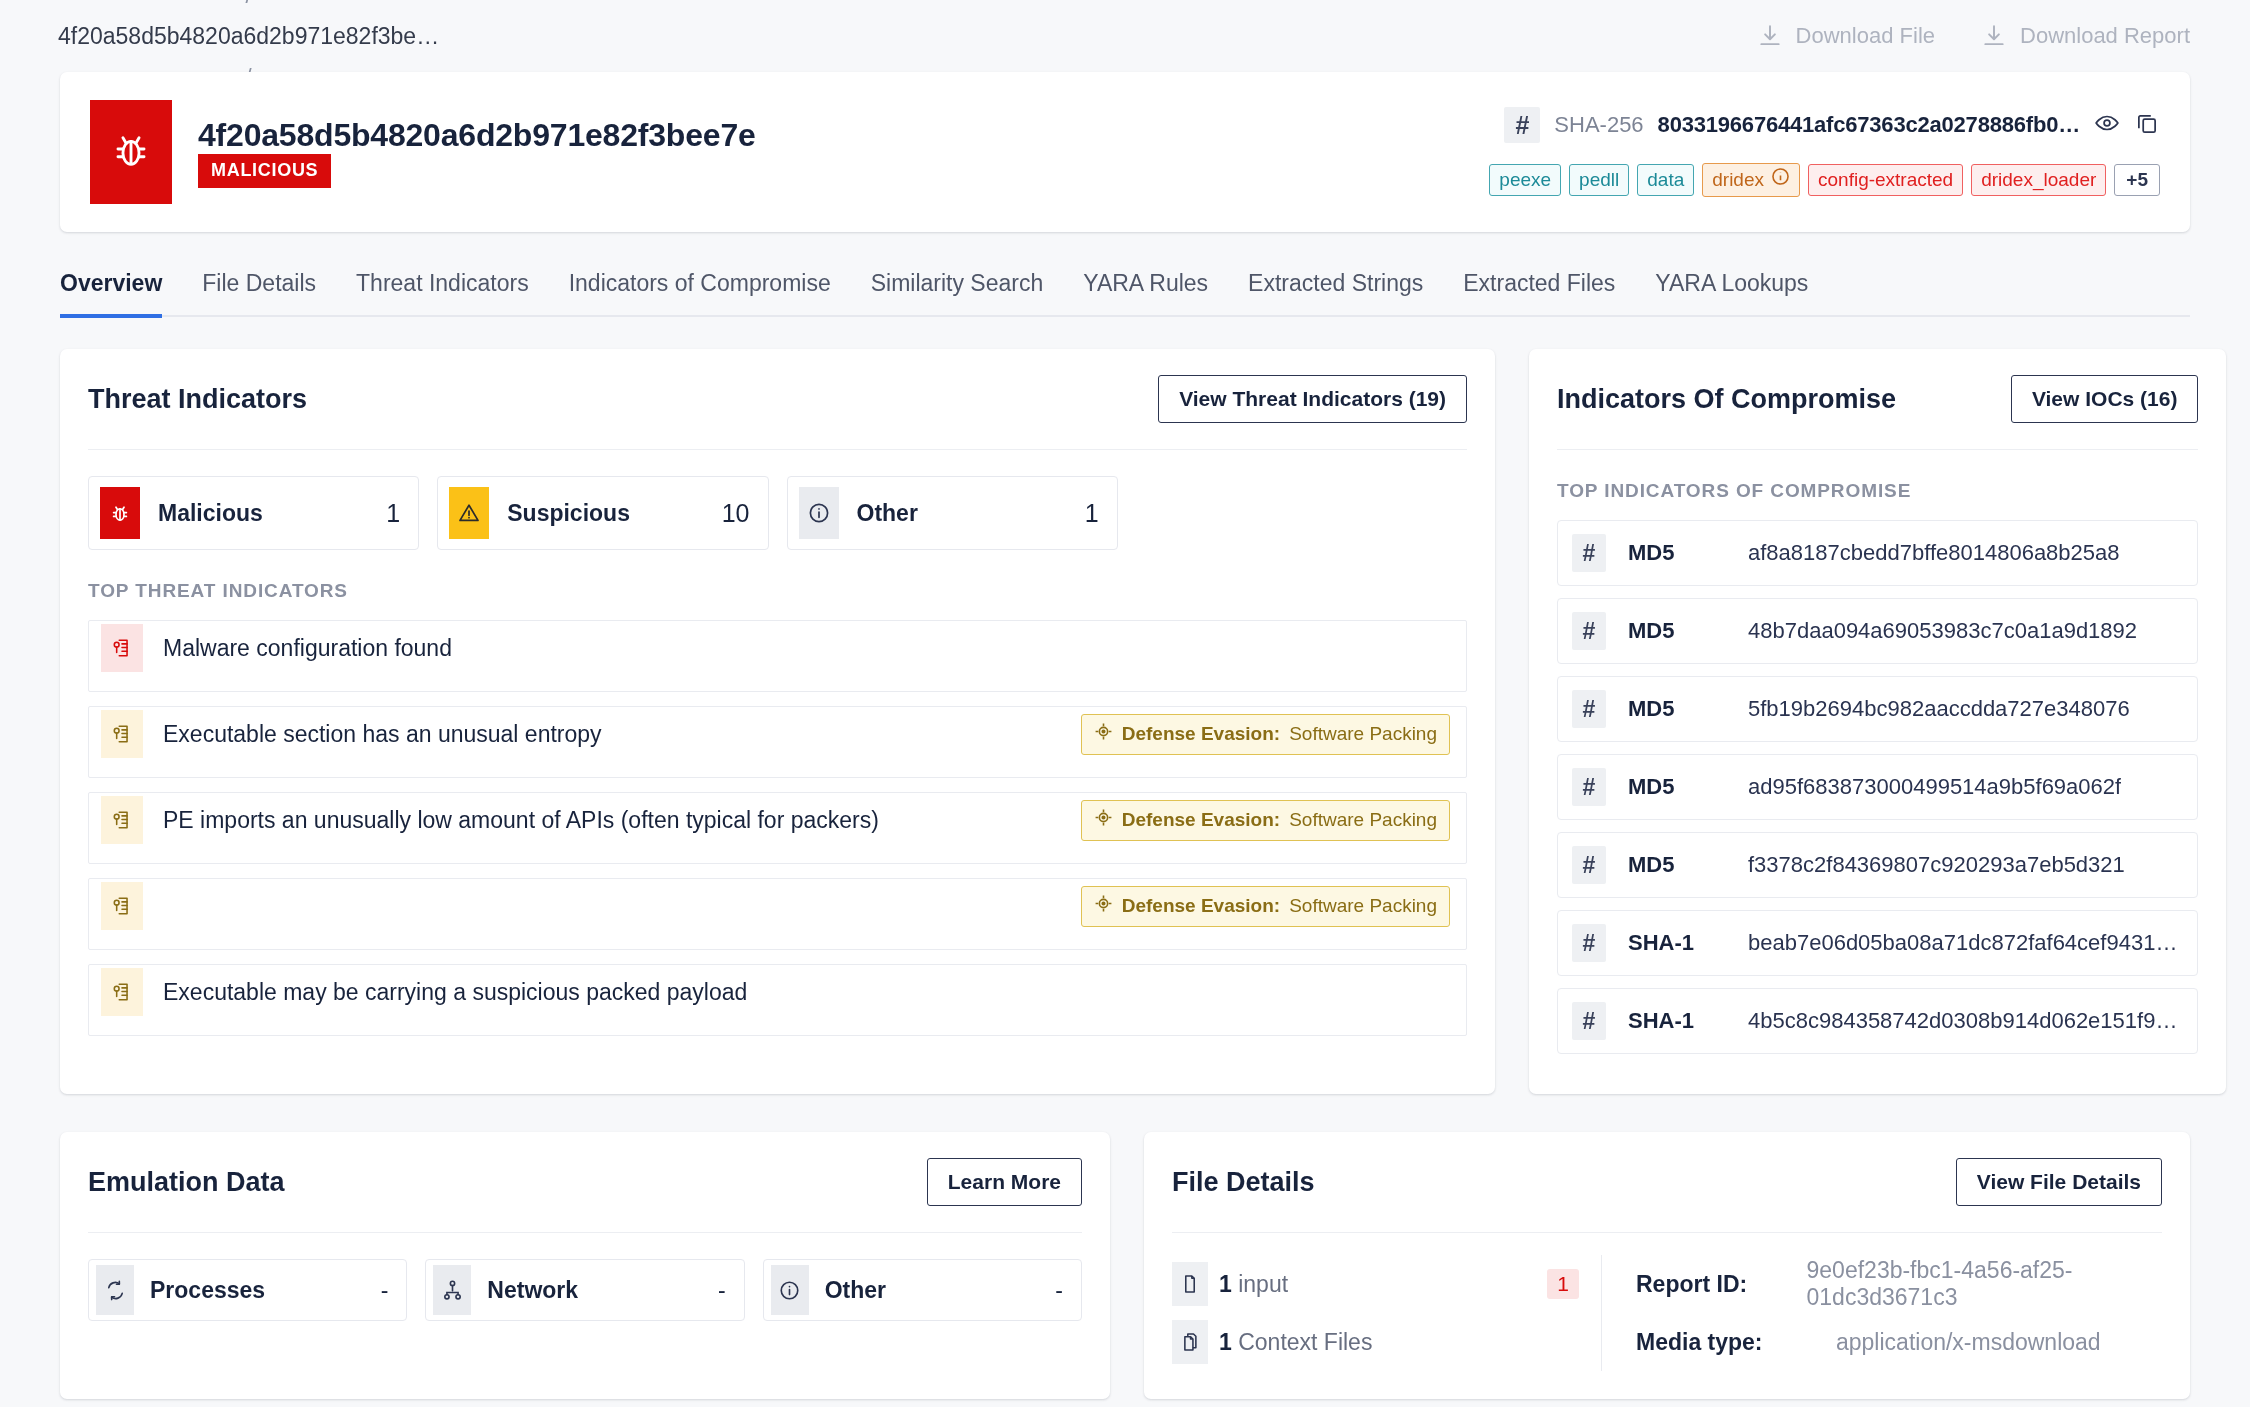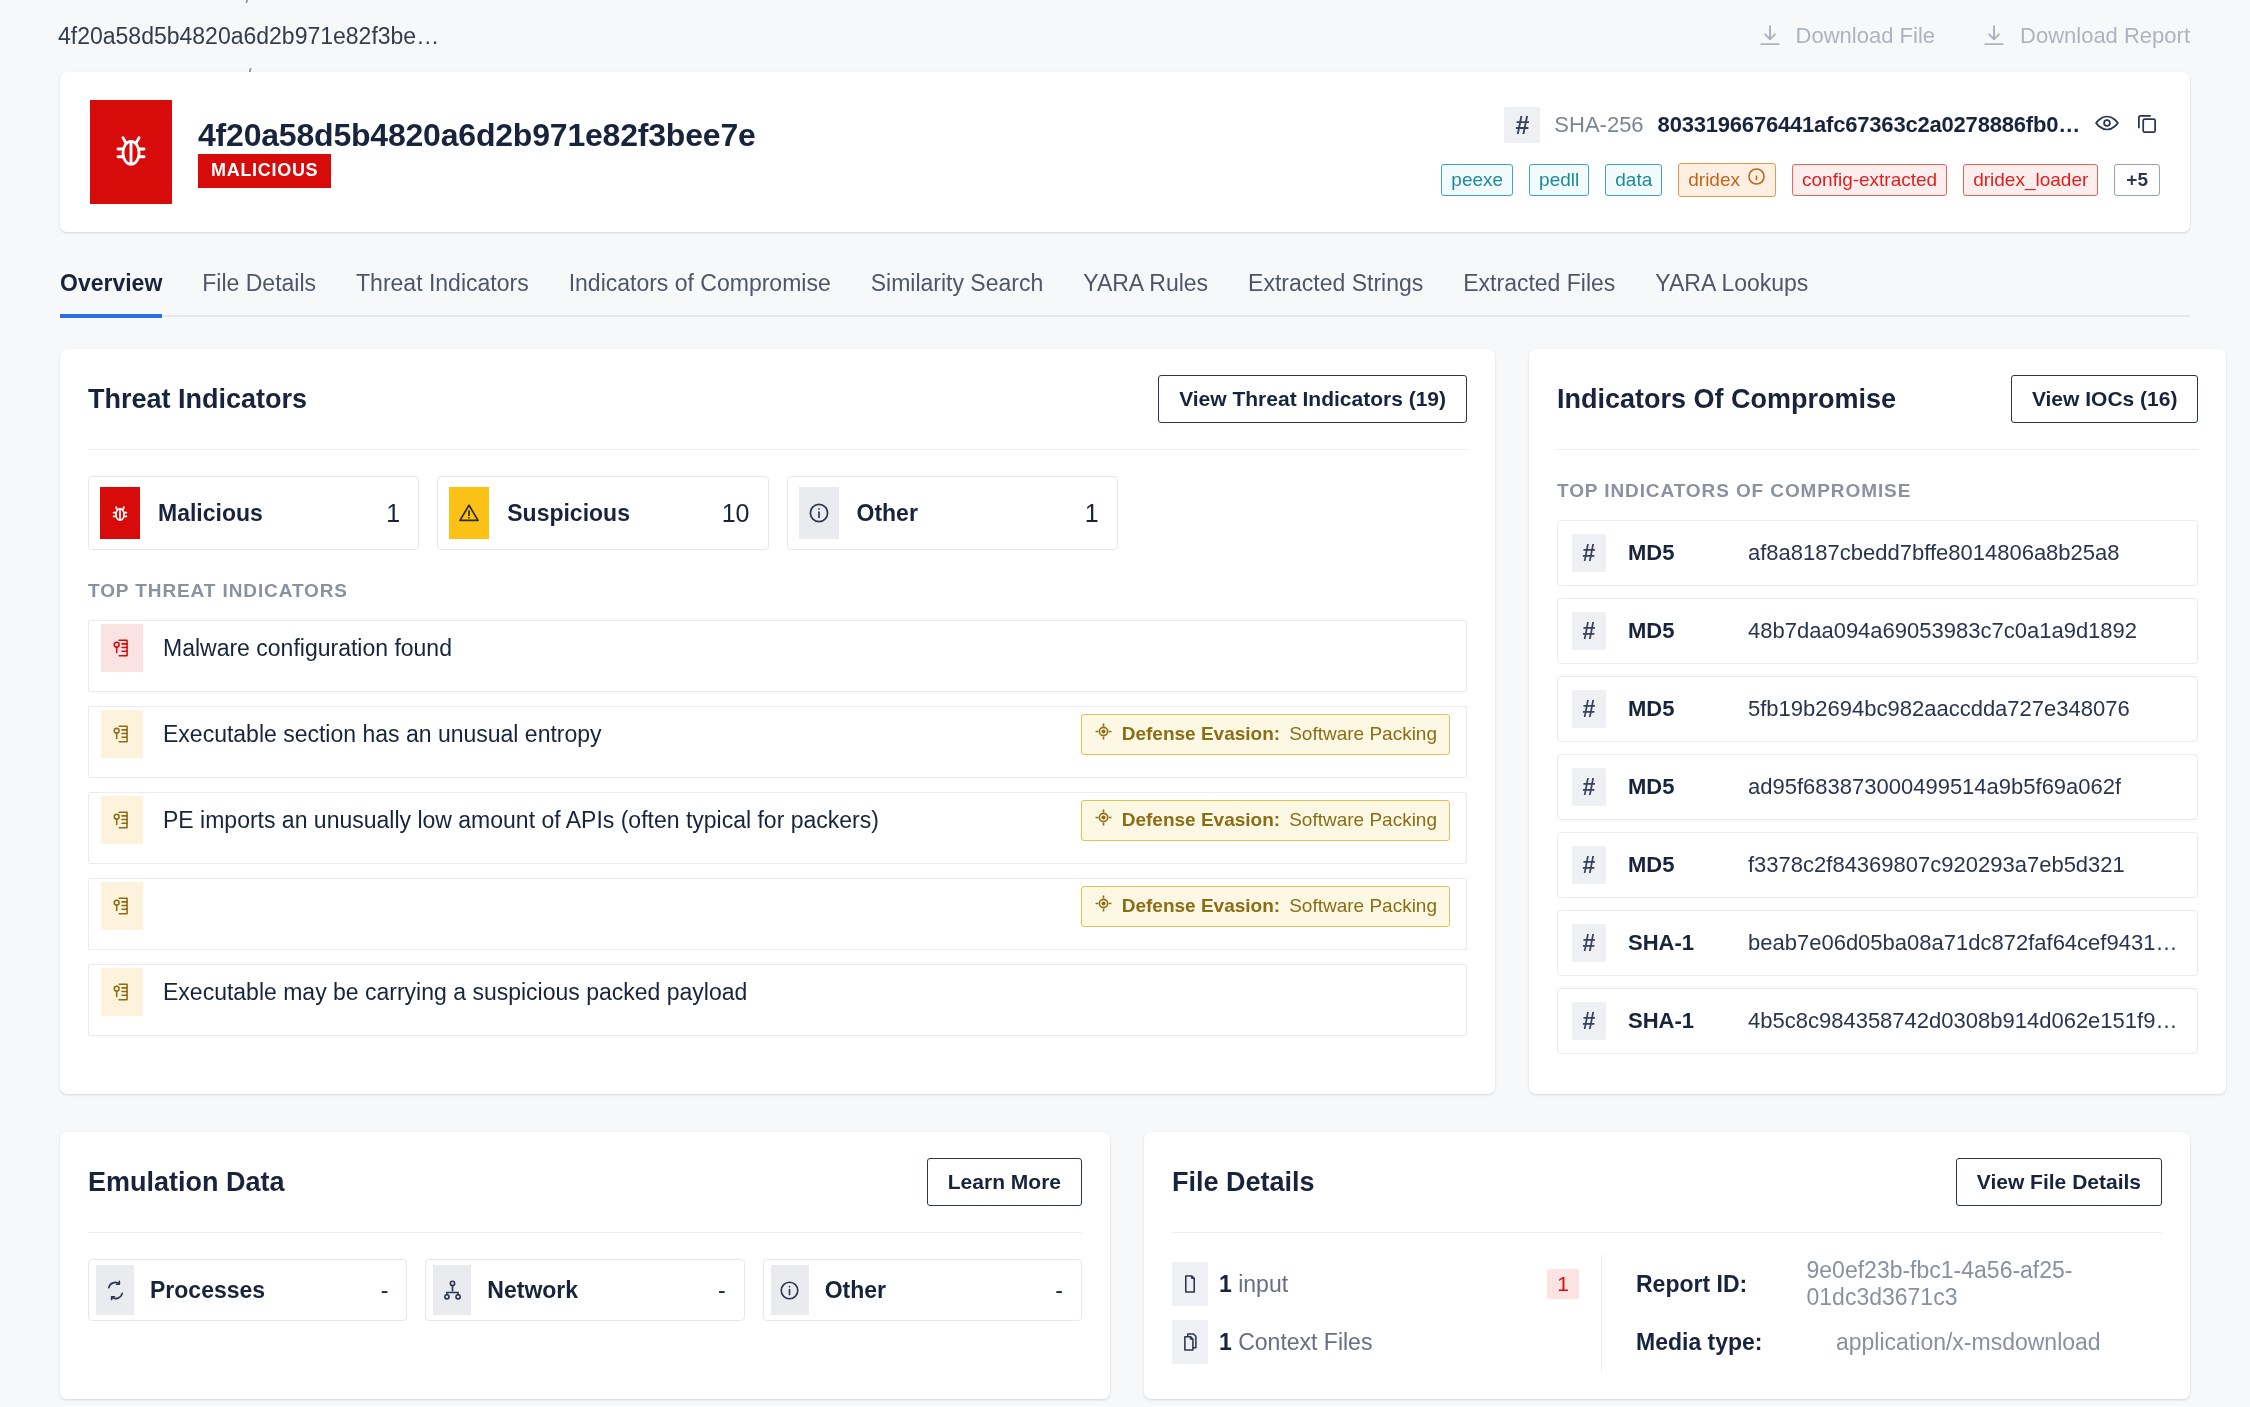--- a/index.html
+++ b/index.html
@@ -65,21 +65,21 @@
   .hash-row { display: flex; align-items: center; gap: 14px; }
   .hash-chip {
     width: 36px; height: 36px; background: #eef0f3;
     display: flex; align-items: center; justify-content: center;
     font-size: 25px; font-weight: bold; color: #39415a;
     border-radius: 2px;
   }
   .hash-label { font-size: 22px; color: #7d8495; }
   .hash-val { font-size: 22px; font-weight: bold; color: #18233c; letter-spacing: -.2px; }
   .hash-ico { cursor: pointer; display: block; }
-  .tag-row { display: flex; align-items: center; gap: 16px; margin-left: 13px; }
+  .tag-row { display: flex; align-items: center; gap: 8px; margin-left: 13px; }
   .tag {
     font-size: 19px; padding: 3px 9px 4px;
     border: 1.6px solid; border-radius: 3px;
     display: flex; align-items: center; gap: 7px;
     cursor: pointer; line-height: 1.25;
   }
   .tag.teal   { color: #1c8a98; border-color: #44a6b1; background: #f2fbfc; }
   .tag.orange { color: #c0661a; border-color: #e79a4c; background: #fdf0e2; }
   .tag.red    { color: #e02020; border-color: #f06060; background: #fdeeee; }
   .tag.plus   { color: #2c3550; border-color: #9aa1b2; background: #fff; font-weight: bold; padding: 3px 11px 4px;}

